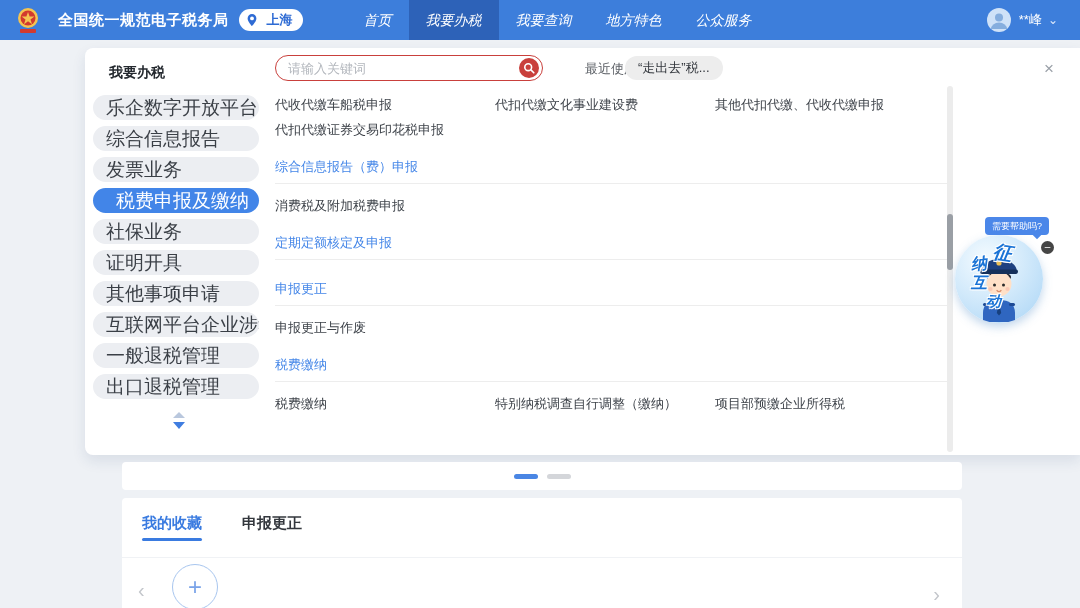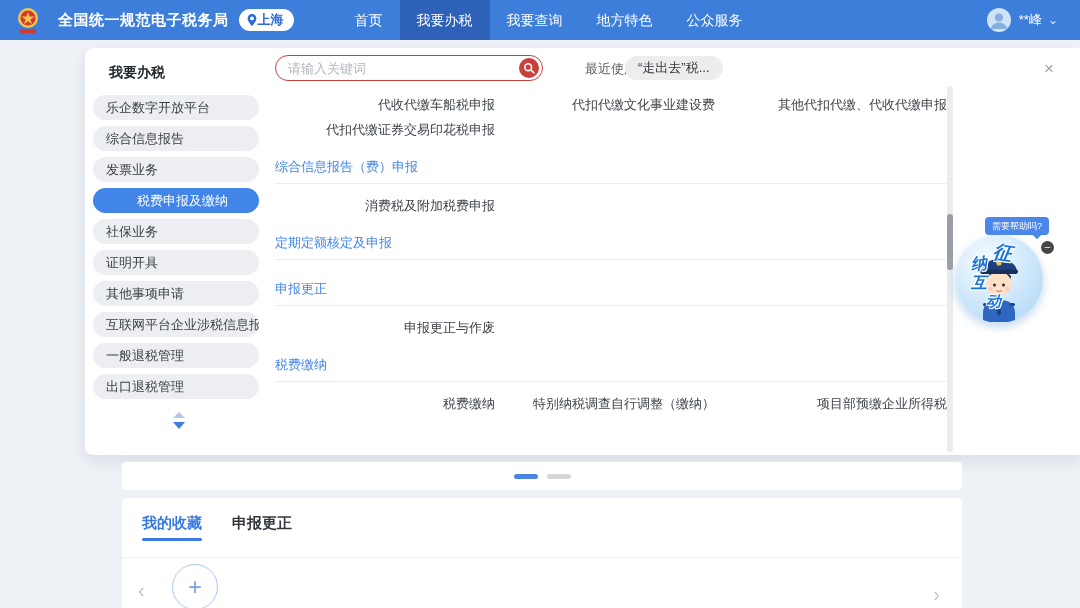--- a/index.html
+++ b/index.html
@@ -3,70 +3,70 @@
 <meta charset="utf-8">
 <style>
   html,body{margin:0;padding:0;}
   body{width:1080px;height:608px;overflow:hidden;font-family:"Liberation Sans","DejaVu Sans",sans-serif;}
   .stage{position:relative;width:1080px;height:608px;background:#eef1f5;overflow:hidden;}
 
   
   .topbar{position:absolute;left:0;top:0;width:1080px;height:40px;background:#3d7edb;display:flex;align-items:center;}
   .logo{width:28px;height:28px;margin-left:14px;flex:0 0 auto;}
   .brand-title{color:#fff;font-size:15px;font-weight:700;margin-left:16px;letter-spacing:.5px;white-space:nowrap;}
-  .loc-pill{display:flex;align-items:center;gap:0;background:#fff;border-radius:12px;height:22px;padding:0 10px 0 7px;margin-left:10px;cursor:pointer;}
+  .loc-pill{display:flex;align-items:center;gap:9px;background:#fff;border-radius:12px;height:22px;padding:0 10px 0 7px;margin-left:10px;cursor:pointer;}
   .loc-pill span{color:#2e6bd4;font-size:13px;font-weight:700;}
-  .nav{display:flex;height:40px;margin-left:44px;}
+  .nav{display:flex;height:40px;margin-left:44px;font-style:italic;}
   .nav-item{color:#fff;font-size:14px;line-height:40px;padding:0 17px;cursor:pointer;white-space:nowrap;}
   .nav-item.active{background:#2d62b8;}
   .userbox{margin-left:auto;display:flex;align-items:center;margin-right:22px;cursor:pointer;}
   .avatar{width:24px;height:24px;border-radius:50%;background:#cfe2f8;display:flex;align-items:center;justify-content:center;overflow:hidden;}
   .username{color:#fff;font-size:13px;margin-left:8px;}
   .user-caret{color:#dce8fb;font-size:12px;margin-left:6px;line-height:10px;}
 
   
   .panel{position:absolute;left:85px;top:48px;width:995px;height:407px;background:#fff;border-radius:8px 0 0 8px;box-shadow:0 6px 14px rgba(30,60,110,.10);}
   .close-btn{position:absolute;right:26px;top:12px;font-size:17px;color:#9aa0a8;cursor:pointer;line-height:17px;}
 
   
   .side{position:absolute;left:8px;top:6px;width:172px;}
   .side-title{font-size:14px;font-weight:700;color:#24292f;margin:10px 0 13px 16px;}
-  .side-item{width:166px;height:25px;line-height:25px;border-radius:14px;background:#eceef2;color:#3a3f46;font-size:13px;padding-left:13px;box-sizing:border-box;margin-bottom:6px;cursor:pointer;white-space:nowrap;overflow:hidden;}
+  .side-item{width:166px;height:25px;line-height:25px;border-radius:14px;background:#eceef2;color:#3a3f46;font-size:19px;padding-left:13px;box-sizing:border-box;margin-bottom:6px;cursor:pointer;white-space:nowrap;overflow:hidden;}
   .side-item.active{background:#4285e8;color:#fff;text-align:center;}
   .side-arrows{margin-top:13px;display:flex;flex-direction:column;align-items:center;gap:4px;}
   .tri-up{width:0;height:0;border-left:6px solid transparent;border-right:6px solid transparent;border-bottom:6px solid #b9c7dd;cursor:pointer;}
   .tri-down{width:0;height:0;border-left:6px solid transparent;border-right:6px solid transparent;border-top:7px solid #3f7de0;cursor:pointer;}
 
   
   .search-wrap{position:absolute;left:190px;top:7px;width:268px;height:26px;border:1px solid #c9403c;border-radius:14px;display:flex;align-items:center;box-sizing:border-box;background:#fff;}
   .search-input{flex:1;border:none;outline:none;background:transparent;font-size:13px;color:#333;padding:0 0 0 12px;font-family:inherit;}
   .search-input::placeholder{color:#b3b7bd;}
   .search-btn{width:20px;height:20px;border-radius:50%;background:#c9403c;margin-right:3px;display:flex;align-items:center;justify-content:center;cursor:pointer;flex:0 0 auto;}
   .recent-label{position:absolute;left:500px;top:12px;font-size:13px;color:#5c6066;}
   .recent-chip{position:absolute;left:540px;top:8px;height:24px;line-height:24px;background:#ededed;border-radius:12px;padding:0 13px;font-size:13px;color:#33373d;cursor:pointer;white-space:nowrap;}
 
   
   .content{position:absolute;left:190px;top:40px;width:672px;height:367px;overflow:hidden;}
-  .item-row{display:grid;grid-template-columns:220px 220px 1fr;margin-bottom:8px;text-align:right;}
+  .item-row{display:grid;grid-template-columns:220px 220px 1fr;margin-bottom:8px;}
   .item-row:first-child{margin-top:8px;}
   .cell{font-size:13px;color:#3e434a;line-height:17px;cursor:pointer;white-space:nowrap;}
   .group-hd{font-size:13px;color:#4486e8;margin-top:20px;padding-bottom:7px;border-bottom:1px solid #ededed;margin-bottom:13px;}
 
   
   .scroll-track{position:absolute;left:862px;top:38px;width:6px;height:366px;background:#ececec;border-radius:3px;}
   .scroll-thumb{position:absolute;left:0;top:128px;width:6px;height:56px;background:#9a9fa5;border-radius:3px;cursor:pointer;}
 
   
   .carousel-card{position:absolute;left:122px;top:462px;width:840px;height:28px;background:#fff;border-radius:4px;display:flex;align-items:center;justify-content:center;gap:9px;}
   .dash{width:24px;height:5px;border-radius:2.5px;background:#d4d6da;cursor:pointer;}
   .dash.active{background:#4a86e4;}
 
   
   .bottom-card{position:absolute;left:122px;top:498px;width:840px;height:120px;background:#fff;border-radius:4px;}
-  .tabs{position:relative;height:60px;border-bottom:1px solid #f0f2f5;box-sizing:border-box;padding:16px 0 0 20px;display:flex;gap:30px;}
+  .tabs{position:relative;height:60px;border-bottom:1px solid #f0f2f5;box-sizing:border-box;padding:16px 0 0 20px;display:flex;gap:40px;}
   .tab{font-size:15px;font-weight:700;color:#33373d;cursor:pointer;}
   .tab.active{color:#3a7be0;}
   .tab-underline{position:absolute;left:20px;top:40px;width:60px;height:3px;border-radius:2px;background:#3a7be0;}
   .arrow-nav{position:absolute;font-size:20px;color:#c3c6cb;cursor:pointer;line-height:20px;}
   .arrow-left{left:16px;top:82px;}
   .arrow-right{right:22px;top:86px;}
   .add-circle{position:absolute;left:50px;top:66px;width:46px;height:46px;border:1px solid #a8c6ef;border-radius:50%;display:flex;align-items:center;justify-content:center;font-size:24px;font-weight:300;color:#7aa3e8;cursor:pointer;box-sizing:border-box;}
 
   
   .bubble{position:absolute;left:985px;top:217px;background:#4b87e9;color:#fff;font-size:9px;line-height:12px;padding:3px 7px;border-radius:4px;white-space:nowrap;z-index:6;cursor:pointer;}

